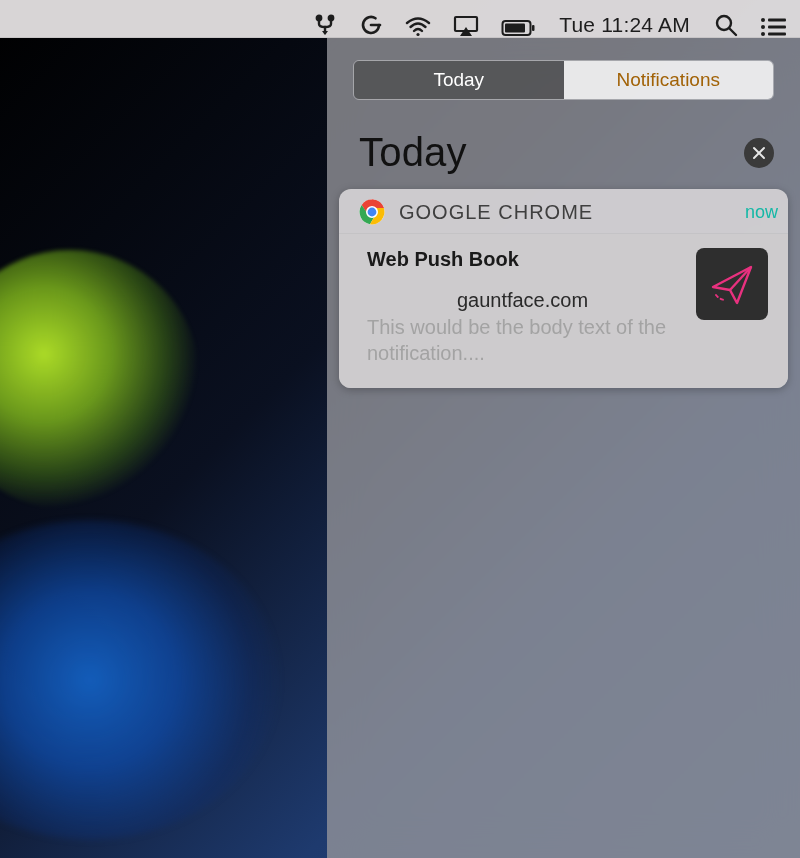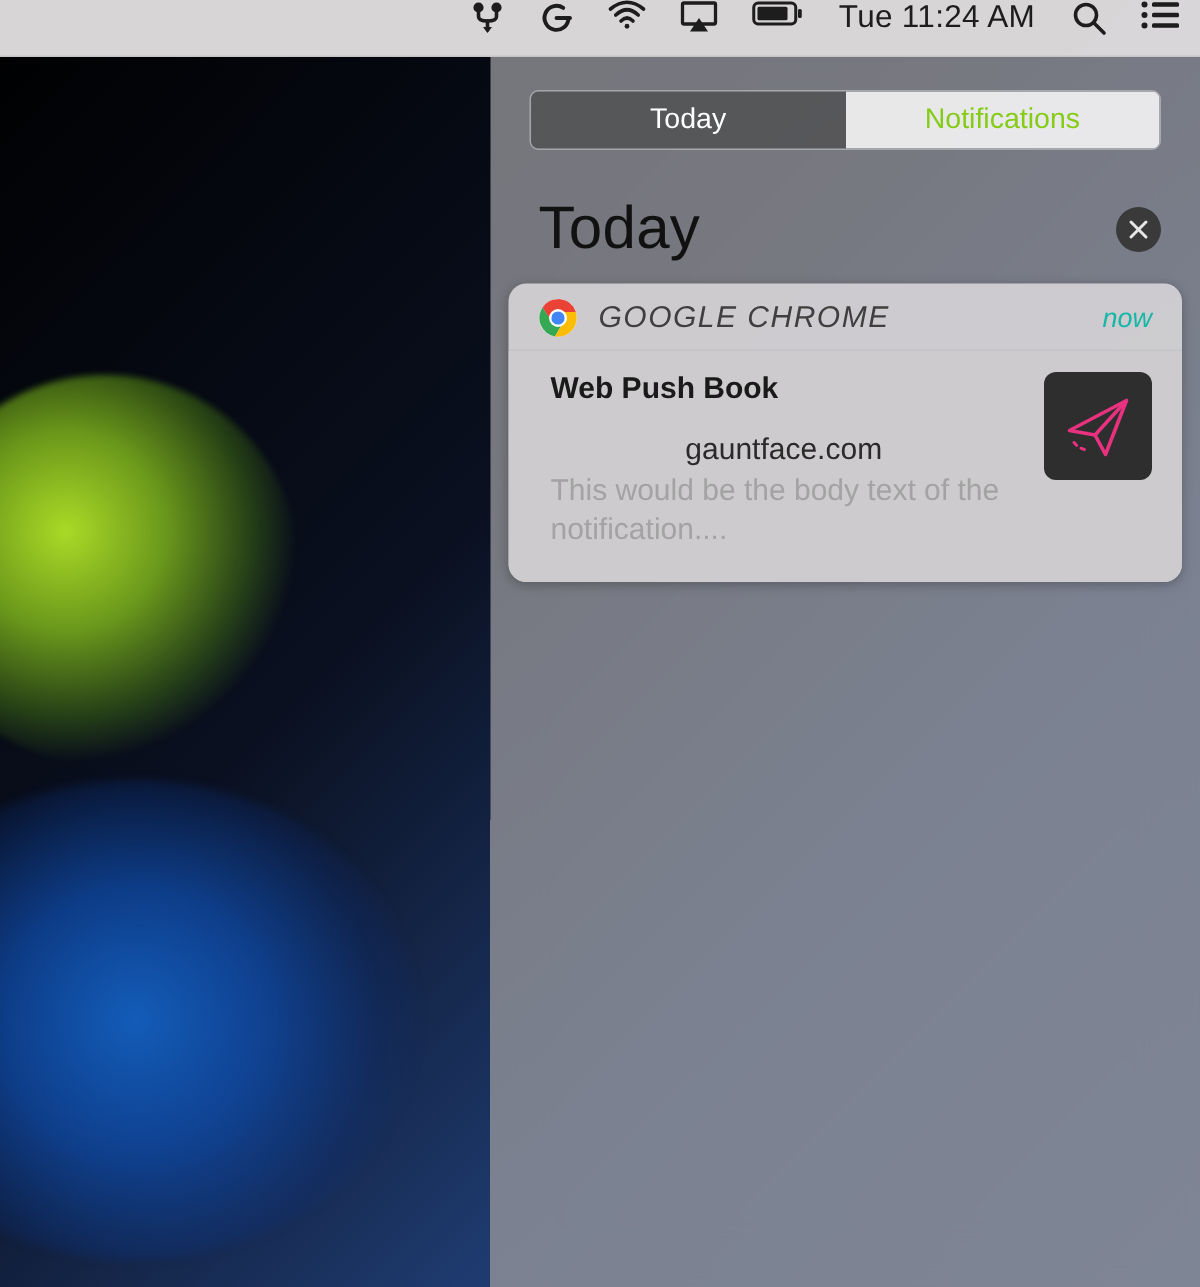--- a/index.html
+++ b/index.html
@@ -21,21 +21,21 @@
     .splash-blue {
       left: -100px; top: 520px; width: 380px; height: 320px;
       background: radial-gradient(circle at 50% 50%, rgba(20,100,200,0.9) 0%, rgba(15,80,180,0.7) 35%, rgba(10,50,130,0.25) 65%, rgba(0,0,0,0) 78%);
       filter: blur(3px);
       border-radius: 50%;
     }
 
     .menubar {
       position: absolute; top: 0; left: 0; right: 0; height: 38px;
       background: rgba(225, 222, 223, 0.96);
-      display: flex; align-items: flex-start; justify-content: flex-end;
+      display: flex; align-items: flex-end; justify-content: flex-end;
       padding: 0 14px; gap: 22px;
       border-bottom: 1px solid rgba(0,0,0,0.08);
       z-index: 10;
     }
     .menubar .icon, .menubar .clock { color: #1d1d1d; }
     .menubar .icon svg { display: block; }
     .menubar .clock { font-size: 21px; font-weight: 400; letter-spacing: 0.2px; margin: 0 2px; }
 
     .panel {
       position: absolute; top: 38px; right: 0; bottom: 0; width: 473px;
@@ -48,21 +48,21 @@
     .seg {
       display: flex; margin: 0 26px 30px; height: 40px;
       border-radius: 6px; overflow: hidden;
       border: 1px solid rgba(255,255,255,0.35);
     }
     .seg-btn {
       flex: 1; display: flex; align-items: center; justify-content: center;
       font-size: 19px; cursor: pointer;
     }
     .seg-btn.inactive { background: rgba(60,60,60,0.55); color: #fff; }
-    .seg-btn.active { background: rgba(245,245,245,0.9); color: #84cc16; }
+    .seg-btn.active { background: rgba(245,245,245,0.9); color: #a16207; }
 
     .section-head {
       display: flex; align-items: center; justify-content: space-between;
       padding: 0 26px 14px 32px;
     }
     .section-title {
       font-size: 40px; font-weight: 400; color: #111; letter-spacing: 0.2px;
     }
     .close-btn {
       width: 30px; height: 30px; border-radius: 50%;
@@ -70,23 +70,22 @@
       cursor: pointer;
     }
 
     .notif {
       margin: 0 12px; border-radius: 12px;
       background: rgba(215, 213, 215, 0.9);
       box-shadow: 0 2px 8px rgba(0,0,0,0.25);
       overflow: hidden;
     }
     .notif-head {
-      display: flex; align-items: center; padding: 10px 20px 8px 20px;
+      display: flex; align-items: center; padding: 10px 10px 8px 20px;
       border-bottom: 1px solid rgba(0,0,0,0.04);
-      font-style: italic;
     }
     .notif-app-icon { width: 26px; height: 26px; margin-right: 14px; }
     .notif-app-name {
       font-size: 20px; font-weight: 500; letter-spacing: 1px; color: #3f3f3f; flex: 1;
     }
     .notif-time { font-size: 18px; color: #14b8a6; }
     .notif-body {
       display: flex; padding: 14px 20px 22px 28px; gap: 18px;
       background: rgba(205, 203, 205, 0.85);
     }

